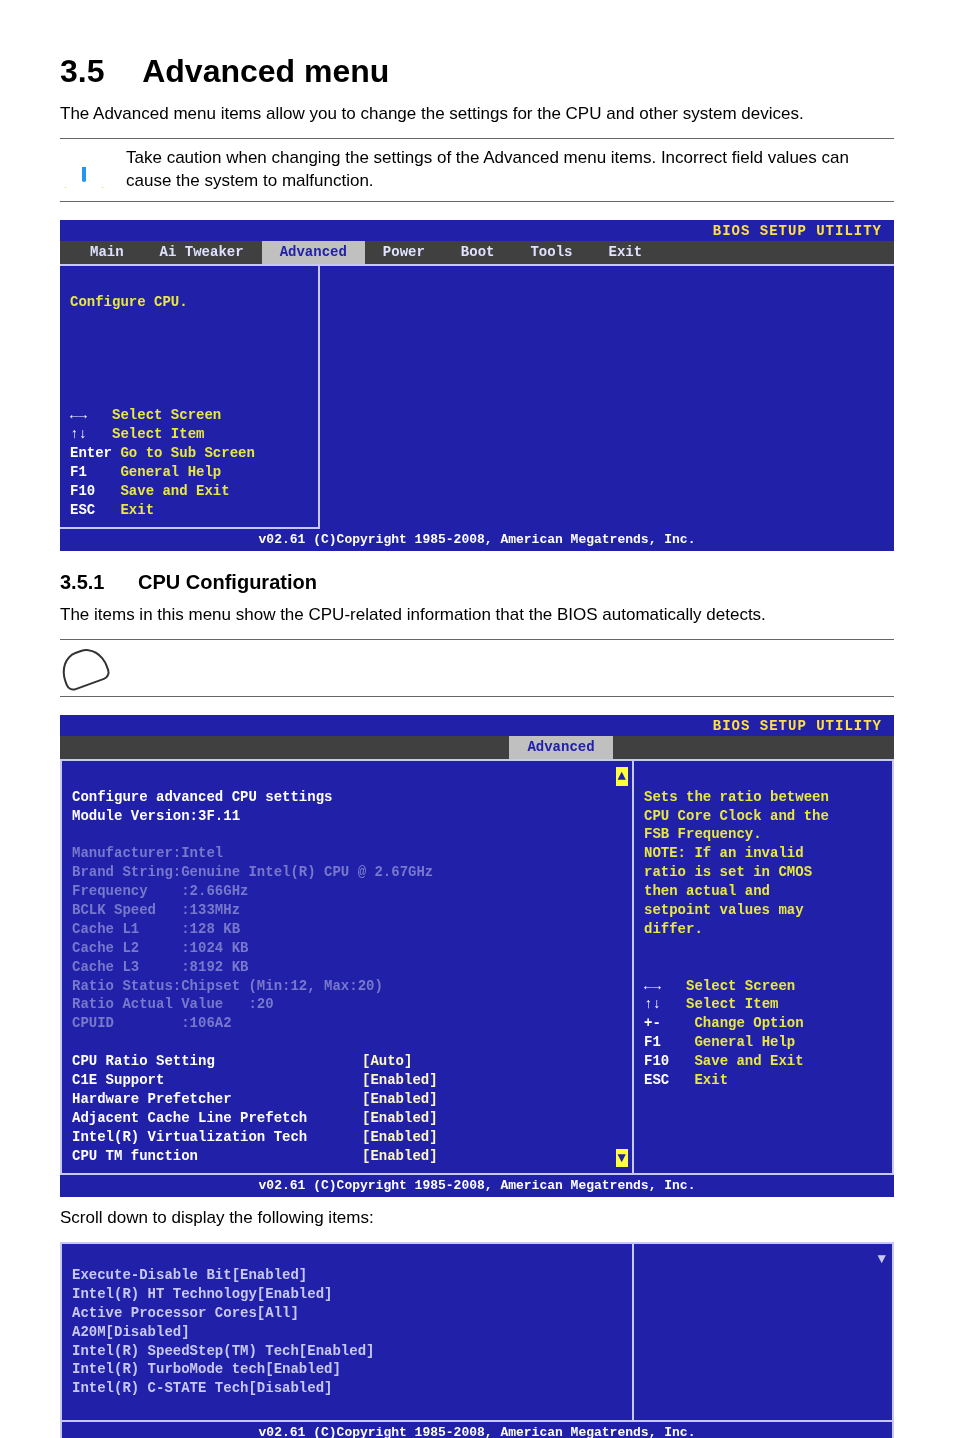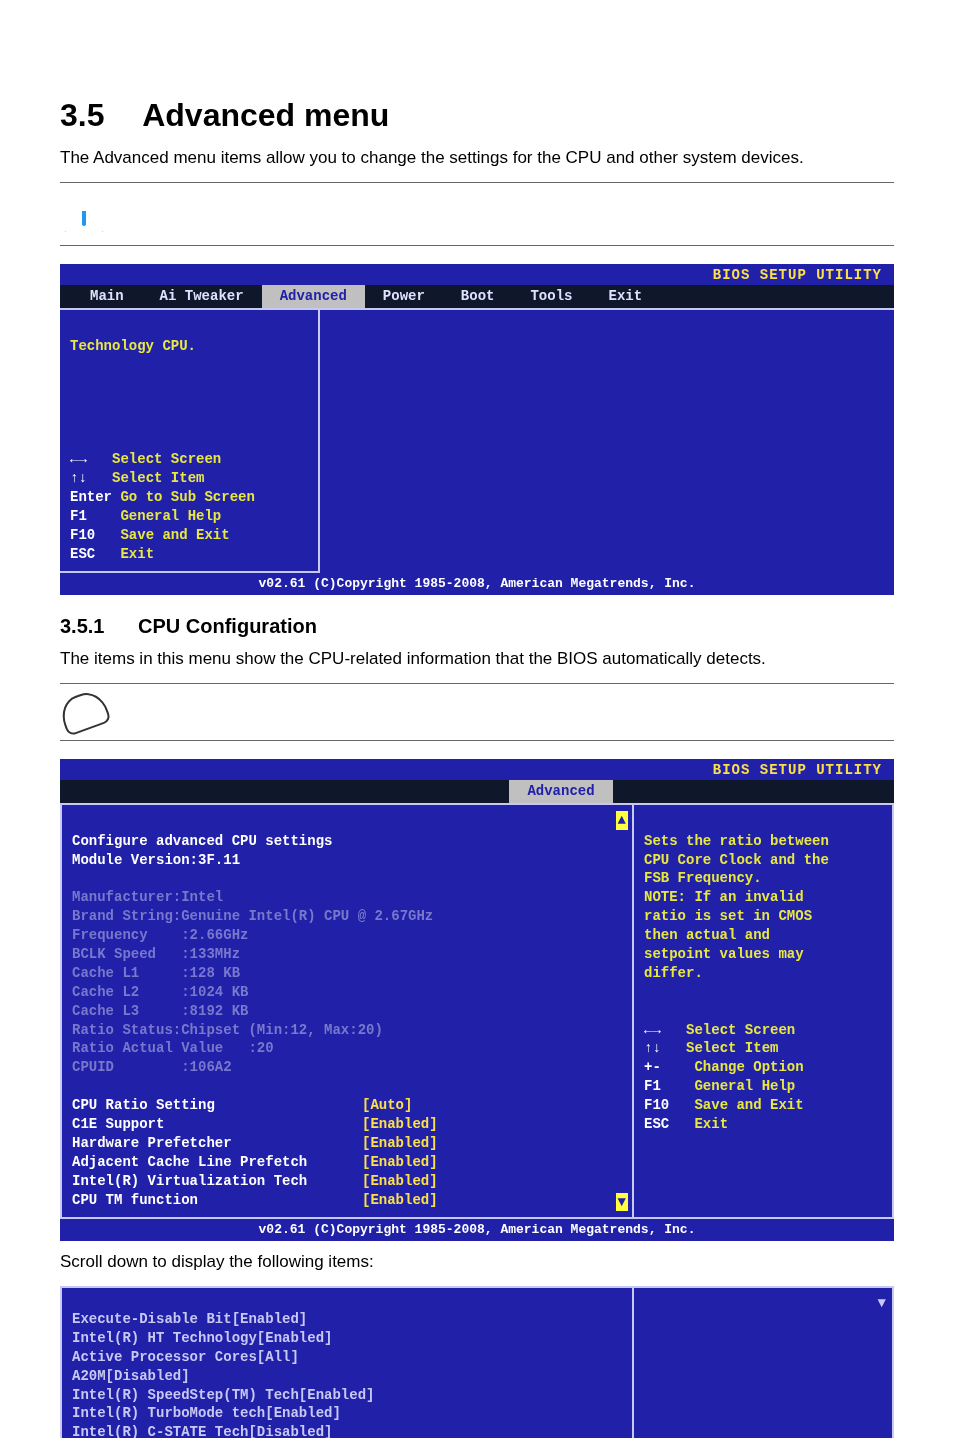--- a/index.html
+++ b/index.html
@@ -10,21 +10,20 @@
     width: 954px;
     margin: 0 auto;
     padding: 50px 60px 20px 60px;
     font-size: 17px;
     line-height: 1.35;
   }
   h1.section {
     font-size: 32px;
     font-weight: bold;
     margin-bottom: 10px;
-    margin-top: 44px;
   }
   h1.section .num { display:inline-block; margin-right: 30px; }
   p.body { margin-bottom: 12px; }
   .callout {
     display: flex;
     align-items: flex-start;
     border-top: 1px solid #666;
     border-bottom: 1px solid #666;
     padding: 6px 0 6px 0;
     margin-bottom: 18px;
@@ -84,21 +83,21 @@
   }
   .bios .titlebar {
     text-align: right;
     color: #fde047;
     background: #2020a8;
     padding: 2px 12px 0 0;
     letter-spacing: 1px;
   }
   .bios .menubar {
     display: flex;
-    background: #0f172a;
+    background: #404040;
     color: #e0e0ff;
     padding: 0 12px;
   }
   .bios .menubar span {
     padding: 2px 18px;
     white-space: nowrap;
   }
   .bios .menubar span.active {
     background: #c0c0c0;
     color: #2020a8;
@@ -143,21 +142,21 @@
     color: #2020a8;
     padding: 0 2px;
   }
   .bios .rowpair {
     display: flex;
   }
   .bios .rowpair .lbl {
     width: 290px;
     color: #fff;
   }
-  .bios .rowpair .val { color: #fde047; }
+  .bios .rowpair .val { color: #fef9c3; }
 
   h2.subsection {
     font-size: 20px;
     font-weight: bold;
     margin: 18px 0 8px 0;
   }
   h2.subsection .num { display:inline-block; margin-right: 28px; }
 
   .scrollfrag {
     background: #2020a8;
@@ -190,36 +189,37 @@
   <span class="num">3.5</span>
   <span>Advanced menu</span>
 </h1>
 
 <p class="body">The Advanced menu items allow you to change the settings for the CPU and other system devices.</p>
 
 <div class="callout">
   <div class="icon">
       <div class="tri"></div>
     </div>
+  <div class="text">Take caution when changing the settings of the Advanced menu items. Incorrect field values can cause the system to malfunction.</div>
 </div>
 
 <div class="bios">
   <div class="titlebar">BIOS SETUP UTILITY</div>
   <div class="menubar">
     <span>Main</span>
     <span>Ai Tweaker</span>
     <span class="active">Advanced</span>
     <span>Power</span>
     <span>Boot</span>
     <span>Tools</span>
     <span>Exit</span>
   </div>
   <div class="panel">
     <div class="right">
-<span class="yellow">Technology CPU.</span>
+<span class="yellow">Configure CPU.</span>
 
 
 
 
 
 <span class="white">←→</span>   <span>Select Screen</span>
 <span class="white">↑↓</span>   <span>Select Item</span>
 <span class="white">Enter</span> <span>Go to Sub Screen</span>
 <span class="white">F1</span>    <span>General Help</span>
 <span class="white">F10</span>   <span>Save and Exit</span>

